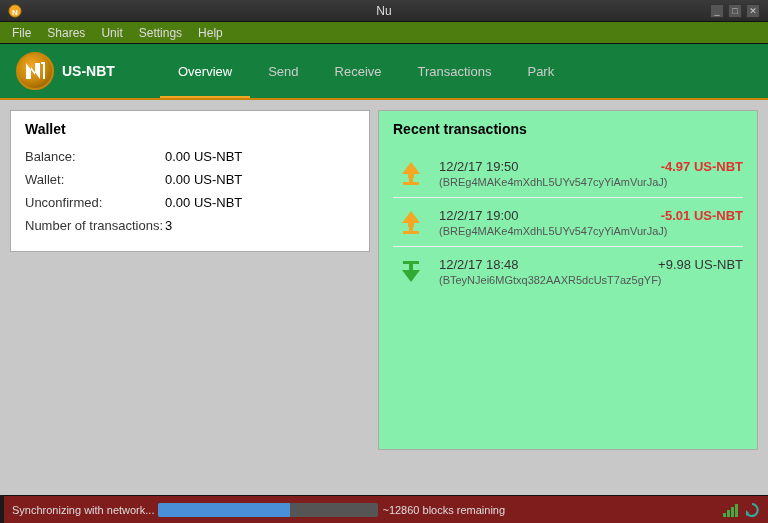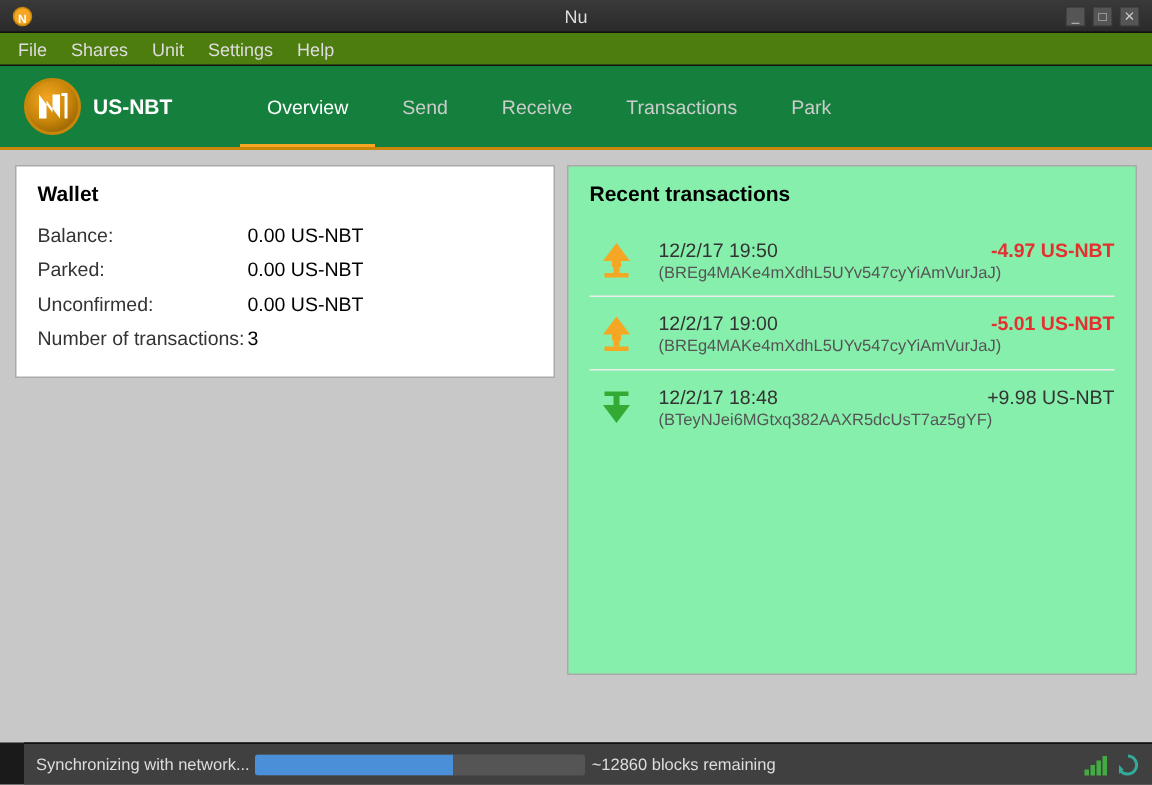--- a/index.html
+++ b/index.html
@@ -219,29 +219,29 @@
       font-size: 13px;
     }
     .tx-address {
       color: #555;
       font-size: 11px;
       margin-top: 2px;
     }
 
     
     .status-bar {
-      background: #404040;
+      background: #7f1d1d;
       height: 28px;
       display: flex;
       align-items: center;
       padding: 12px 8px;
       border-top: 1px solid #111;
       position: absolute;
       bottom: 0;
-      left: 16px;
+      left: 4px;
       right: 0;
     }
     .status-sync {
       color: #ddd;
       font-size: 11px;
       min-width: 140px;
     }
     .status-progress-bar {
       flex: 0 0 220px;
       height: 14px;
@@ -385,21 +385,21 @@
 
 <div class="main-content">
 
   <div class="wallet-panel">
     <div class="panel-title">Wallet</div>
     <div class="wallet-row">
       <span class="wallet-label">Balance:</span>
       <span class="wallet-value">0.00 US-NBT</span>
     </div>
     <div class="wallet-row">
-      <span class="wallet-label">Parked:</span>
+      <span class="wallet-label">Wallet:</span>
       <span class="wallet-value">0.00 US-NBT</span>
     </div>
     <div class="wallet-row">
       <span class="wallet-label">Unconfirmed:</span>
       <span class="wallet-value">0.00 US-NBT</span>
     </div>
     <div class="wallet-row">
       <span class="wallet-label">Number of transactions:</span>
       <span class="wallet-value">3</span>
     </div>

